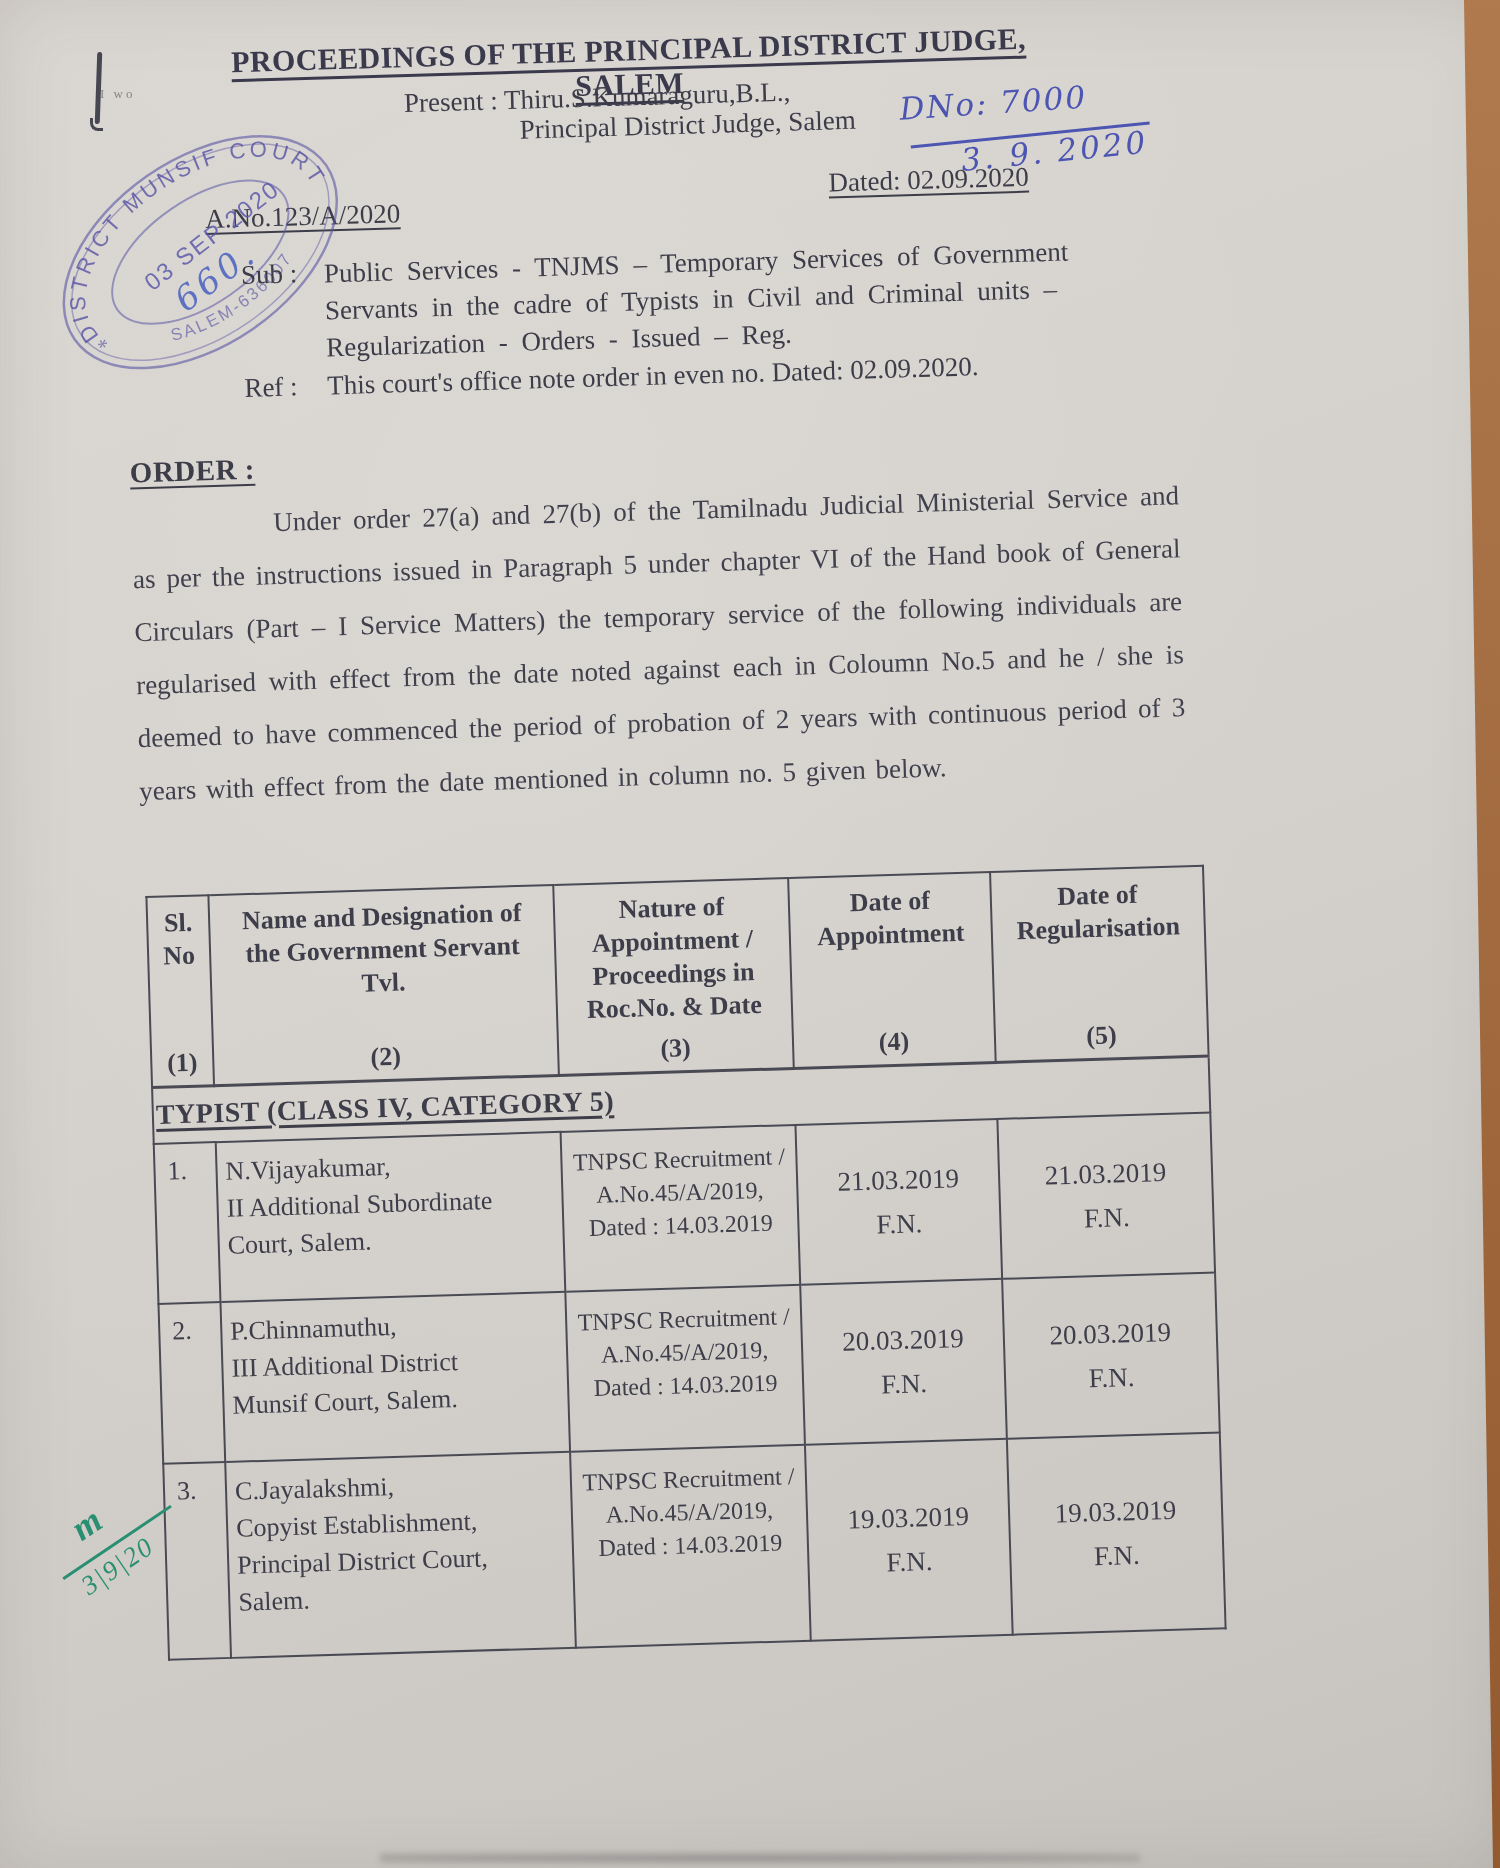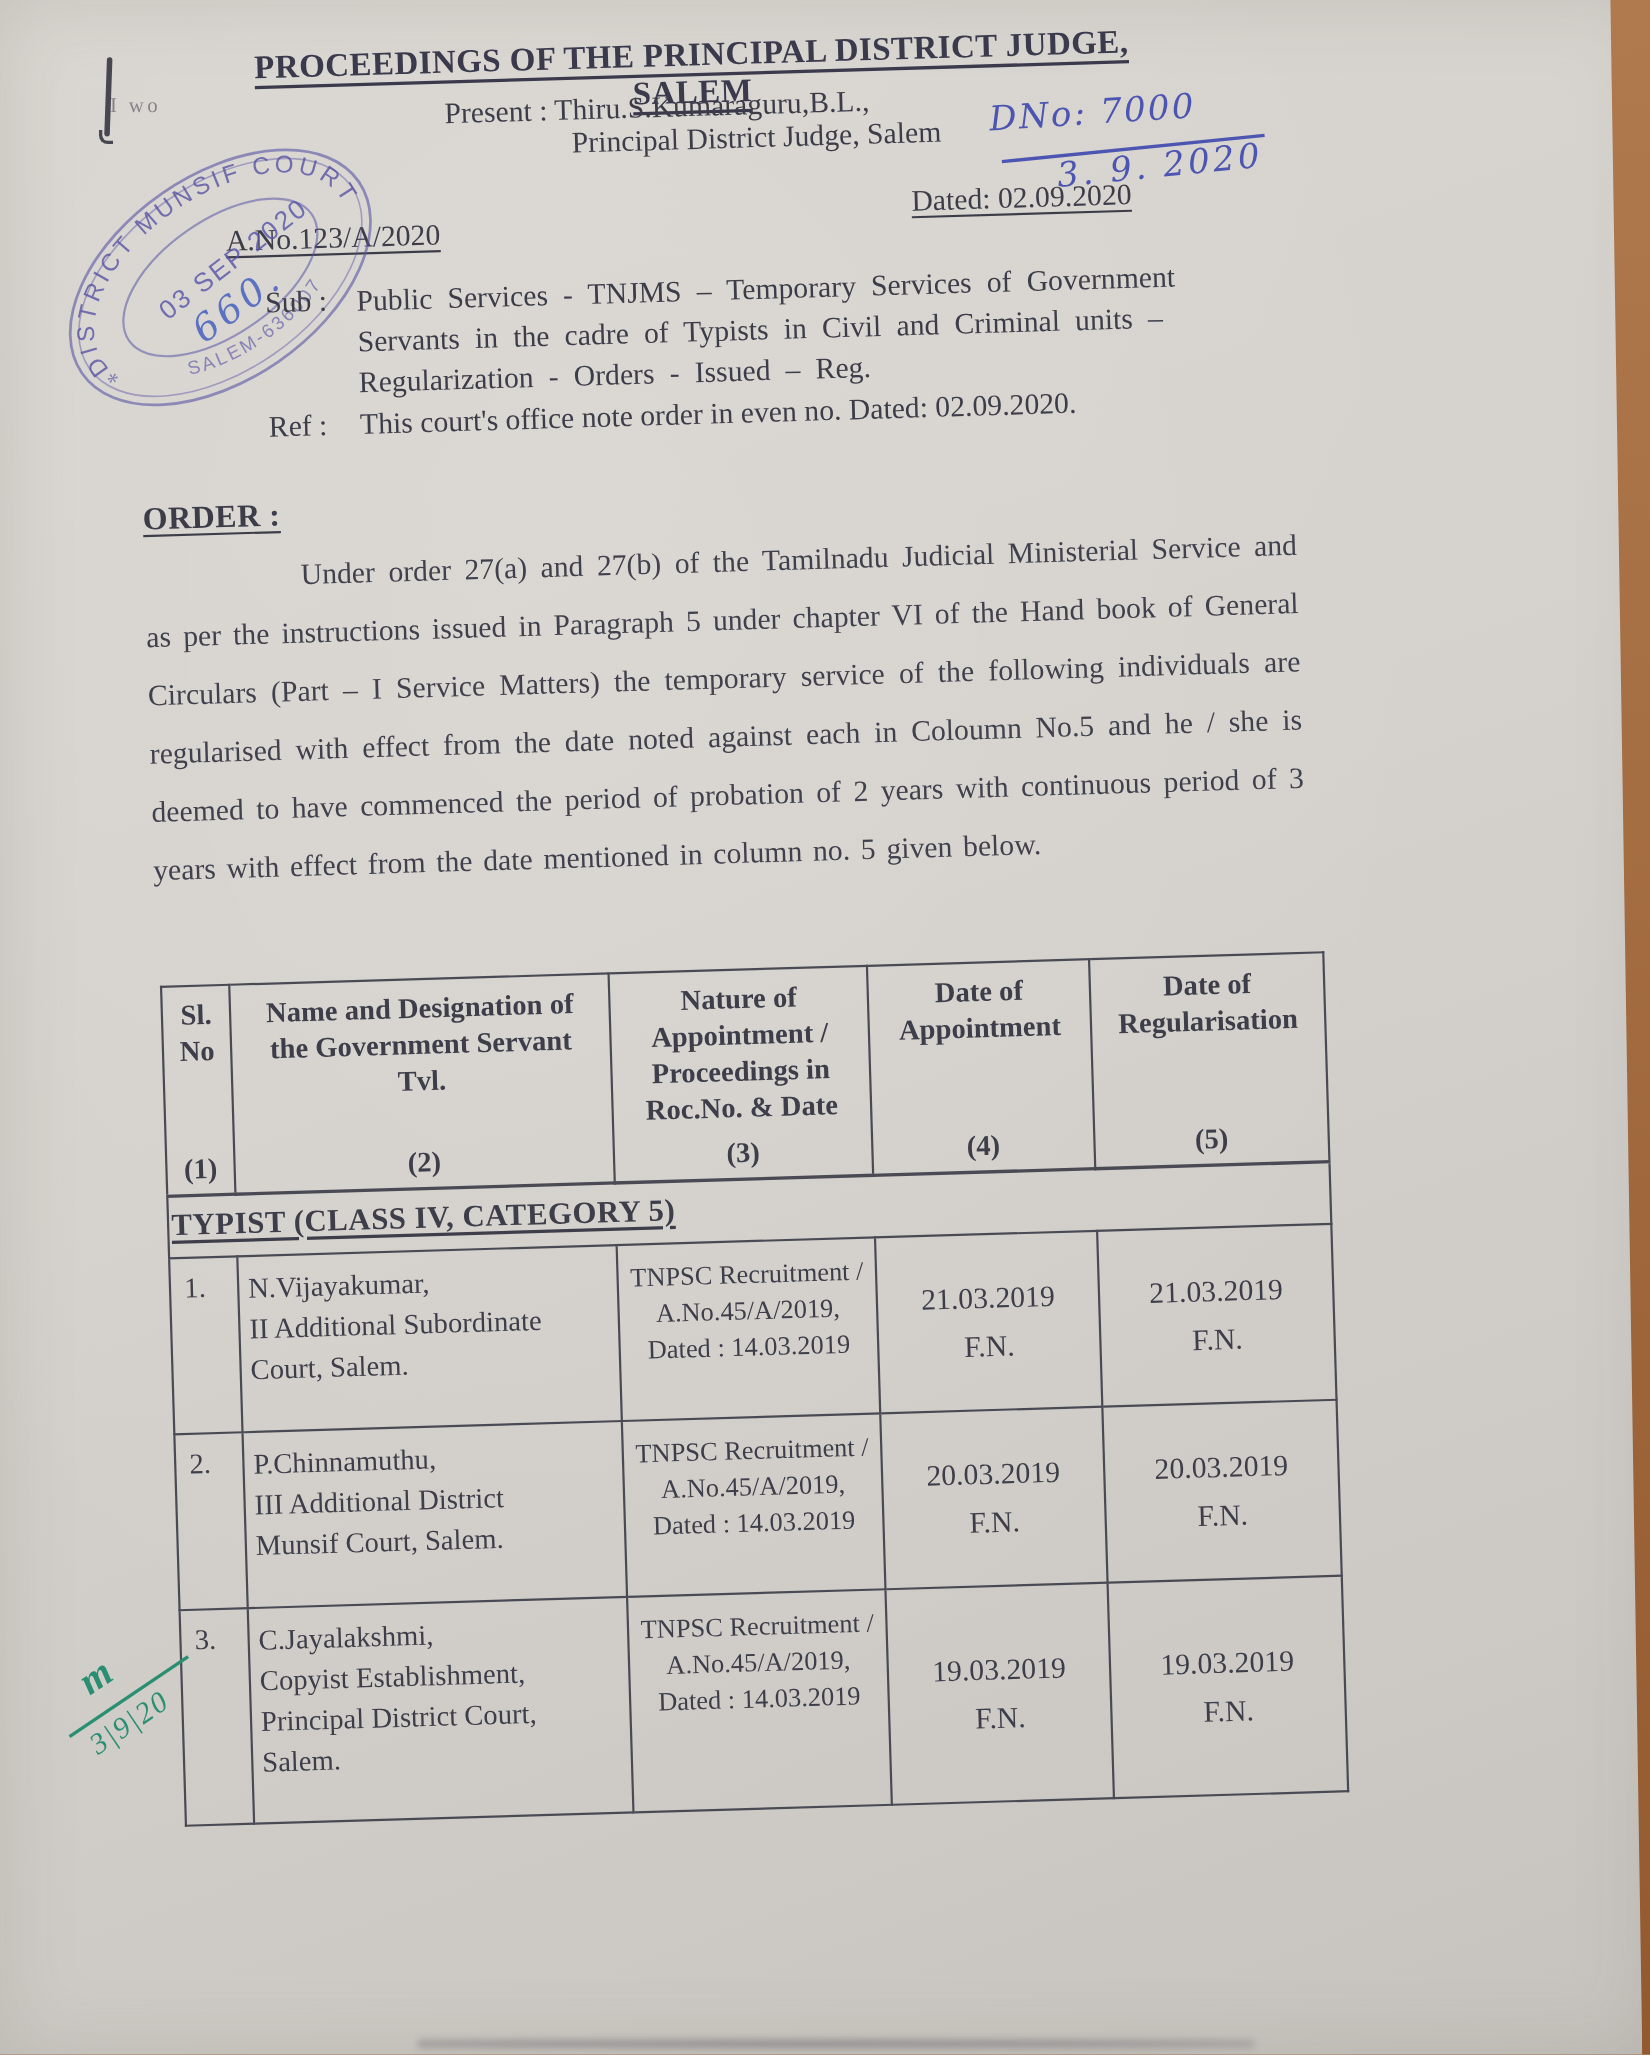--- a/index.html
+++ b/index.html
@@ -52,21 +52,21 @@
   .dno2{left:985px;top:152px;font-size:31px;transform:rotate(-4deg);letter-spacing:3px;}
   
   .green{color:#2a8f72;font-style:italic;}
   .margin-note{left:68px;top:1478px;width:150px;height:170px;transform:rotate(-34deg);}
   .mn-initial{left:36px;top:0;font-size:36px;font-weight:bold;}
   .mn-line{left:0;top:52px;width:130px;border-top:3px solid #2a8f72;}
   .mn-date{left:12px;top:58px;font-size:27px;letter-spacing:2px;}
   
   .pen-mark{left:96px;top:52px;width:5px;height:72px;background:#474752;border-radius:3px;transform:rotate(2deg);}
   .pen-hook{left:90px;top:118px;width:10px;height:10px;border-left:3px solid #474752;border-bottom:3px solid #474752;border-radius:0 0 0 8px;}
-  .corner-smudge{left:100px;top:86px;font-size:19px;color:rgba(62,62,74,0.55);letter-spacing:3px;filter:blur(0.4px);}
+  .corner-smudge{left:100px;top:86px;font-size:13px;color:rgba(62,62,74,0.55);letter-spacing:3px;filter:blur(0.4px);}
   .bottom-smudge{
     left:380px;top:1850px;width:760px;height:16px;opacity:0.35;filter:blur(3px);
     background:
       radial-gradient(ellipse at 15% 50%, #3c3c46, transparent 55%),
       radial-gradient(ellipse at 45% 50%, #3c3c46, transparent 50%),
       radial-gradient(ellipse at 75% 50%, #3c3c46, transparent 55%);
   }
   
   .tbl{
     left:148px;top:888px;width:1057px;border-collapse:collapse;table-layout:fixed;

